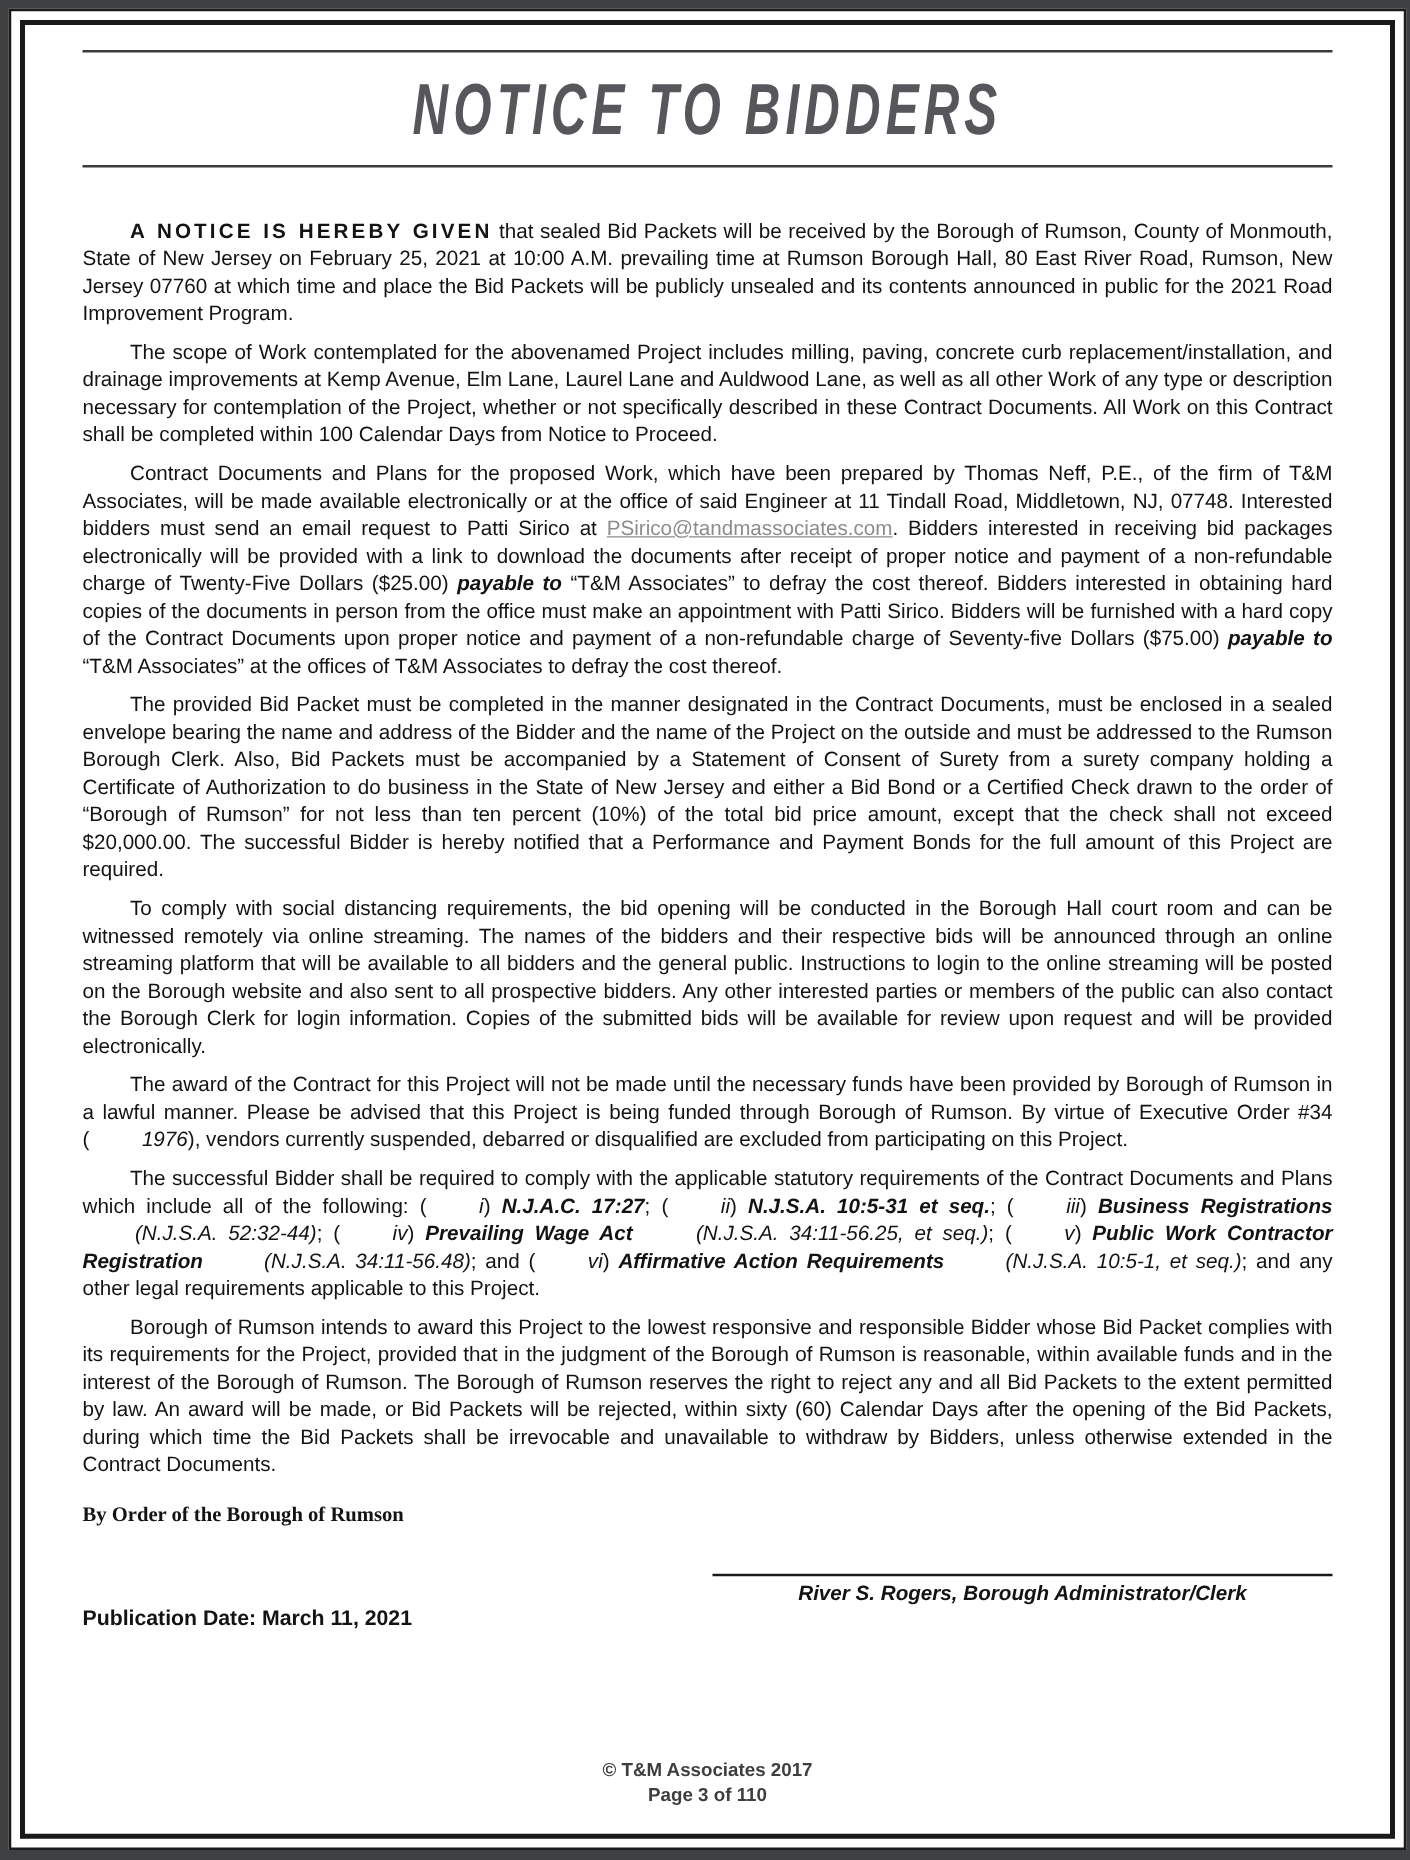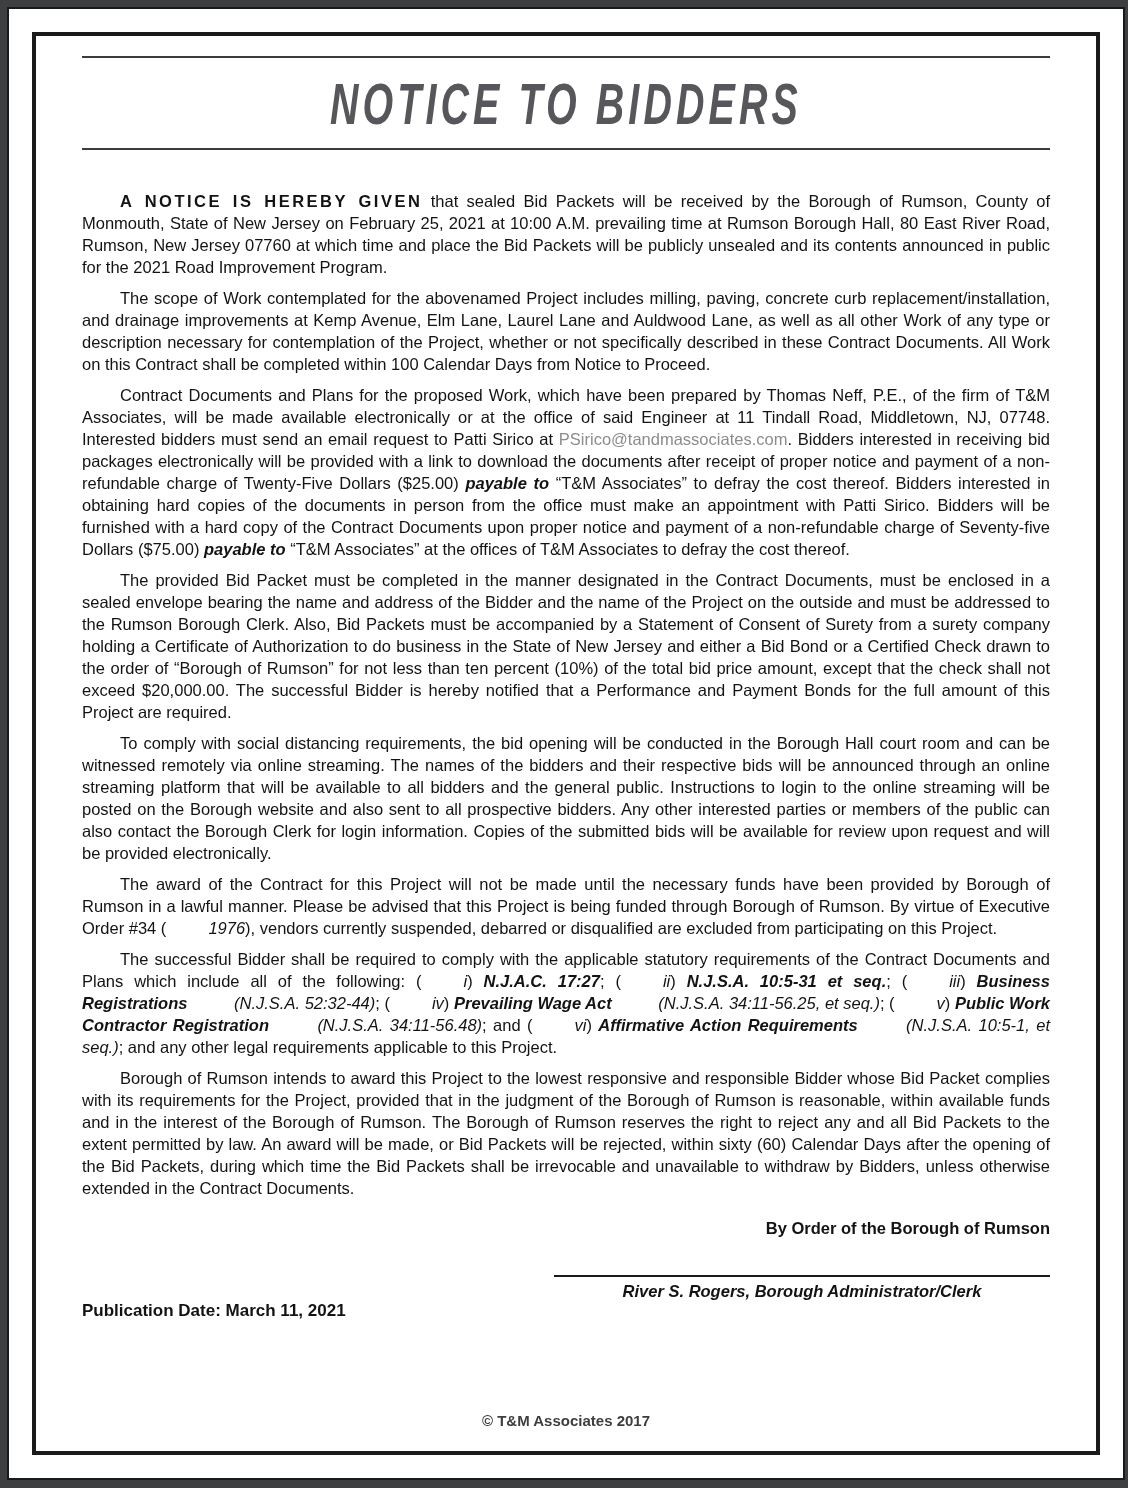--- a/index.html
+++ b/index.html
@@ -17,21 +17,21 @@
   body{
     width:1128px;height:1488px;position:relative;overflow:hidden;
     background:var(--surround);
     font-family:"Liberation Sans","DejaVu Sans",sans-serif;
     color:var(--body_text);
   }
   .page{
     position:absolute;left:7px;top:7px;right:3px;bottom:8px;
     background:var(--page_background);
     border:2px solid var(--border);
-    padding:23px;
+    padding:7px;
   }
   .page-inner{
     width:100%;height:100%;
     border:4px solid var(--border);
     padding:0 46px;
     position:relative;
   }
   .title-block{margin-top:20px;}
   .rule{height:0;border-top:2px solid var(--rule);}
   .title{
@@ -47,24 +47,24 @@
   .content{margin-top:40px;}
   .content p{
     margin:0 0 9px 0;
     text-indent:38px;
     text-align:justify;
     font-size:16.5px;line-height:22px;
   }
   .seg-b-ls{font-weight:bold;letter-spacing:2.5px;margin-top:36px;}
   .seg-i{font-style:italic;margin-left:42px;}
   .seg-bi{font-weight:bold;font-style:italic;}
-  .seg-link{color:var(--link);}
+  .seg-link{color:var(--link);text-decoration:underline;}
   .by-order{
-    margin-top:18px;text-align:right;font-weight:bold;
-    font-size:16.5px;line-height:22px;
+    margin-top:18px;text-align:left;font-weight:bold;
+    font-size:16.5px;line-height:22px;font-family:Liberation Serif, serif;
   }
   .sig-block{width:496px;margin:36px 0 0 auto;}
   .sig-line{height:0;border-top:2px solid var(--border);margin-bottom:3px;}
   .sig-name{
     text-align:center;font-weight:bold;font-style:italic;
     font-size:16.5px;line-height:22px;
   }
   .pub-date{font-weight:bold;font-size:17px;line-height:22px;margin-top:-2px;}
   .footer{
     position:absolute;left:0;right:0;bottom:20px;
@@ -102,16 +102,17 @@
 
     <div class="sig-block">
       <div class="sig-line"></div>
       <div class="sig-name">River S. Rogers, Borough Administrator/Clerk</div>
     </div>
 
     <div class="pub-date">Publication Date: March 11, 2021</div>
 
     <div class="footer">
       <div>© T&amp;M Associates 2017</div>
+      <div>Page 3 of 110</div>
     </div>
 
   </div>
 </div>
 
 </body></html>

